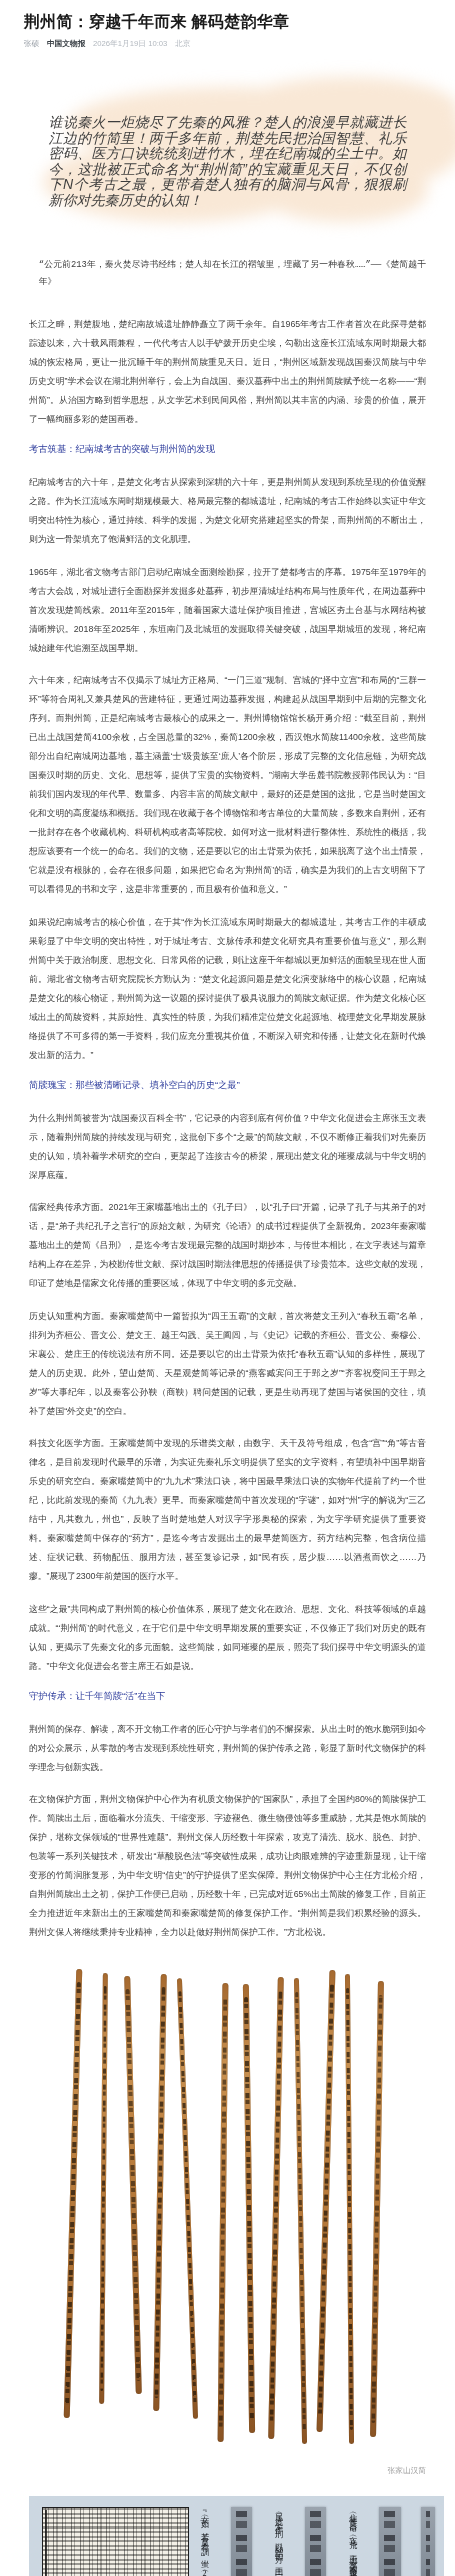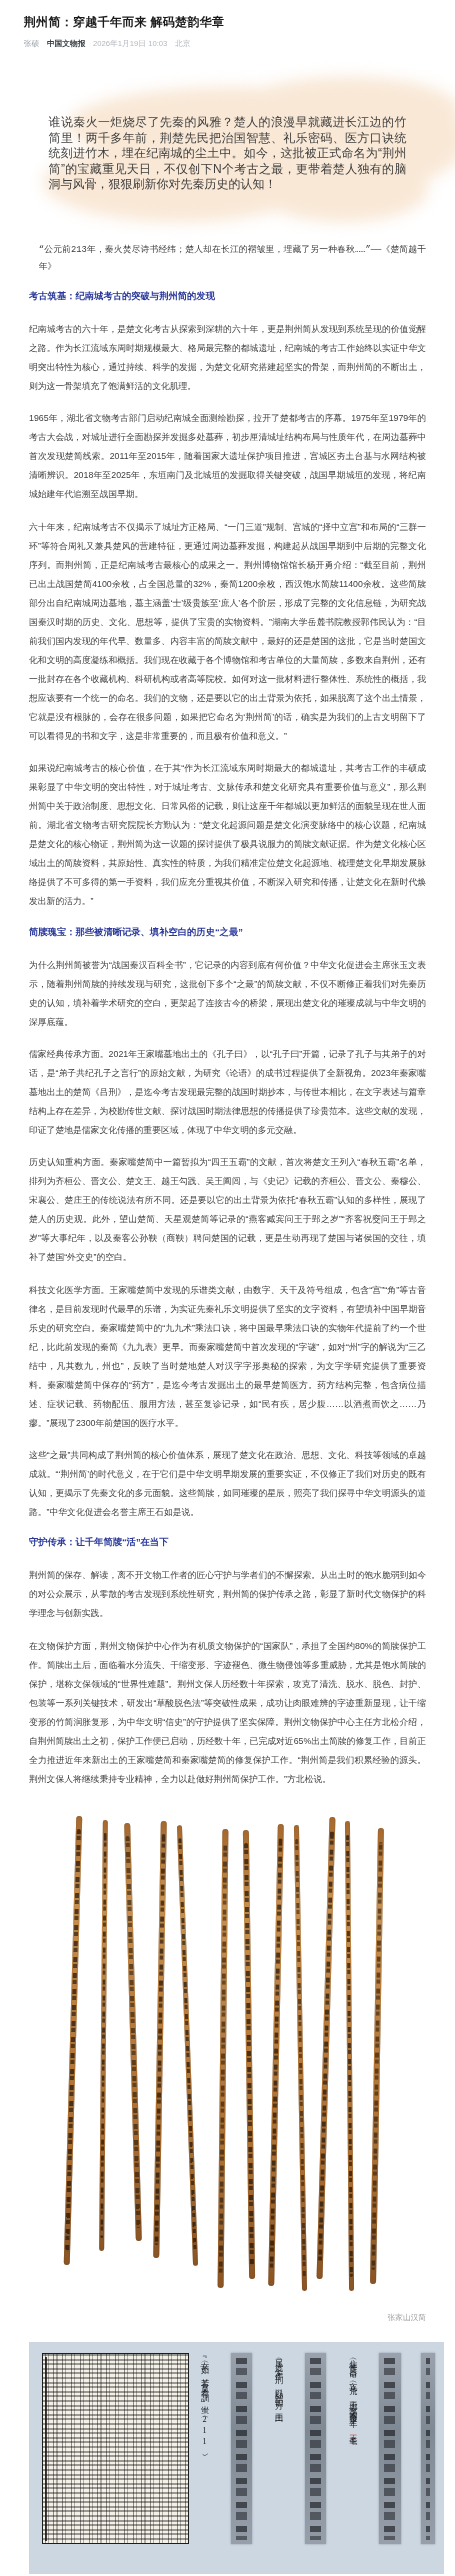--- a/index.html
+++ b/index.html
@@ -1,37 +1,37 @@
 <!DOCTYPE html>
 <html style="font-size:8.2px"><head>
 <meta charset="utf-8">
 <style>
   html,body{margin:0;padding:0;}
   body{background:#ffffff;font-family:"Liberation Sans",sans-serif;}
   .page{position:relative;width:455px;height:3298px;margin:0 auto;background:#fff;overflow:hidden;}
   .inner{position:relative;padding:13.4px 29px 0 29px;}
   
-  .title{font-size:12px;line-height:16.5px;font-weight:700;color:#1a1a1a;margin:1px 0 0 -5.2px;letter-spacing:0.3px;}
+  .title{font-size:16px;line-height:16.5px;font-weight:700;color:#1a1a1a;margin:1px 0 0 -5.2px;letter-spacing:0.3px;}
   .byline{margin:8.2px 0 0 -5.2px;font-size:7.7px;color:#b2b8bf;display:flex;gap:7.7px;align-items:center;}
   .byline .author{color:#9aa0a8;}
   .byline .source{color:#3a4046;font-weight:600;cursor:pointer;}
   
   .blob{position:absolute;top:81px;left:36px;right:-10.3px;height:157px;filter:blur(7.2px);pointer-events:none;}
   .blob i{position:absolute;background:#f9e8d6;border-radius:50%;}
   .blob i.b1{left:31px;top:6.2px;width:330px;height:77px;}
   .blob i.b2{left:201px;top:-4.1px;width:222px;height:64px;}
   .blob i.b3{right:0px;top:13.4px;width:118px;height:88px;}
   .blob i.b4{left:7.2px;top:61px;width:273px;height:80px;}
   .blob i.b5{left:222px;top:77px;width:170px;height:64px;}
   
   p.body{font-size:8.8px;line-height:19px;color:#3d3d3d;text-align:justify;margin:0 0 13.4px 0;position:relative;z-index:1;}
-  p.lead{font-size:12px;line-height:15.5px;margin:66px 19.6px 0 19.6px;color:#3d3d3d;text-align:justify;position:relative;z-index:1;}
+  p.lead{font-size:14px;line-height:15.5px;margin:66px 19.6px 0 19.6px;color:#3d3d3d;text-align:justify;position:relative;z-index:1;font-style:italic;}
   p.quote{font-size:8.8px;line-height:17px;color:#3d3d3d;text-align:justify;margin:49px 0 0 9.8px;position:relative;z-index:1;font-family:Liberation Mono, monospace;}
   p.intro{margin-top:24px;}
-  h2.sec{font-size:9.3px;line-height:15.5px;font-weight:700;color:#2b3a9b;margin:13.4px 0 15.5px 0;}
+  h2.sec{font-size:9.3px;line-height:15.5px;font-weight:400;color:#2b3a9b;margin:13.4px 0 15.5px 0;}
   
   .fig1{position:relative;width:326px;height:490px;margin:20.6px auto 0 auto;background:#fff;}
   .slip{position:absolute;border-radius:3.6px;background:linear-gradient(180deg,#a5692f,#c8904f 18%,#b97c3c 45%,#a96d31 75%,#8a5424);box-shadow:inset 0 0 1px rgba(60,35,10,.6);}
   .slip::after{content:"";position:absolute;inset:3% 16%;border-radius:2.1px;opacity:.85;
     background:repeating-linear-gradient(180deg,rgba(25,16,6,.80) 0 4.6px,rgba(25,16,6,.10) 4.6px 7.2px,rgba(25,16,6,.72) 7.2px 10.8px,rgba(25,16,6,0) 10.8px 16px);}
   .slip:nth-of-type(1){left:5.2px;top:6.2px;height:449px;width:5.7px;transform:rotate(1.6deg);}
   .slip:nth-of-type(2){left:36px;top:10.3px;height:431px;width:5.2px;transform:rotate(.5deg);}
   .slip:nth-of-type(3){left:65px;top:13.4px;height:418px;width:6.2px;transform:rotate(-1.6deg);}
   .slip:nth-of-type(4){left:92px;top:11.3px;height:437px;width:6.2px;transform:rotate(1deg);}
   .slip:nth-of-type(5){left:120px;top:15.5px;height:441px;width:5.2px;transform:rotate(-2.1deg);}
@@ -80,20 +80,21 @@
       <span class="author">张硕</span>
       <span class="source">中国文物报</span>
       <span class="date">2026年1月19日 10:03</span>
       <span class="loc">北京</span>
     </div>
 
     <p class="lead">谁说秦火一炬烧尽了先秦的风雅？楚人的浪漫早就藏进长江边的竹简里！两千多年前，荆楚先民把治国智慧、礼乐密码、医方口诀统统刻进竹木，埋在纪南城的尘土中。如今，这批被正式命名为“荆州简”的宝藏重见天日，不仅创下N个考古之最，更带着楚人独有的脑洞与风骨，狠狠刷新你对先秦历史的认知！</p>
 
     <p class="quote">“公元前213年，秦火焚尽诗书经纬；楚人却在长江的褶皱里，埋藏了另一种春秋……”——《楚简越千年》</p>
 
+    <p class="body intro">长江之畔，荆楚腹地，楚纪南故城遗址静静矗立了两千余年。自1965年考古工作者首次在此探寻楚都踪迹以来，六十载风雨兼程，一代代考古人以手铲拨开历史尘埃，勾勒出这座长江流域东周时期最大都城的恢宏格局，更让一批沉睡千年的荆州简牍重见天日。近日，“荆州区域新发现战国秦汉简牍与中华历史文明”学术会议在湖北荆州举行，会上为自战国、秦汉墓葬中出土的荆州简牍赋予统一名称——“荆州简”。从治国方略到哲学思想，从文学艺术到民间风俗，荆州简以其丰富的内涵、珍贵的价值，展开了一幅绚丽多彩的楚国画卷。</p>
 
     <h2 class="sec">考古筑基：纪南城考古的突破与荆州简的发现</h2>
     <p class="body">纪南城考古的六十年，是楚文化考古从探索到深耕的六十年，更是荆州简从发现到系统呈现的价值觉醒之路。作为长江流域东周时期规模最大、格局最完整的都城遗址，纪南城的考古工作始终以实证中华文明突出特性为核心，通过持续、科学的发掘，为楚文化研究搭建起坚实的骨架，而荆州简的不断出土，则为这一骨架填充了饱满鲜活的文化肌理。</p>
     <p class="body">1965年，湖北省文物考古部门启动纪南城全面测绘勘探，拉开了楚都考古的序幕。1975年至1979年的考古大会战，对城址进行全面勘探并发掘多处墓葬，初步厘清城址结构布局与性质年代，在周边墓葬中首次发现楚简线索。2011年至2015年，随着国家大遗址保护项目推进，宫城区夯土台基与水网结构被清晰辨识。2018年至2025年，东垣南门及北城垣的发掘取得关键突破，战国早期城垣的发现，将纪南城始建年代追溯至战国早期。</p>
     <p class="body">六十年来，纪南城考古不仅揭示了城址方正格局、“一门三道”规制、宫城的“择中立宫”和布局的“三群一环”等符合周礼又兼具楚风的营建特征，更通过周边墓葬发掘，构建起从战国早期到中后期的完整文化序列。而荆州简，正是纪南城考古最核心的成果之一。荆州博物馆馆长杨开勇介绍：“截至目前，荆州已出土战国楚简4100余枚，占全国总量的32%，秦简1200余枚，西汉饱水简牍11400余枚。这些简牍部分出自纪南城周边墓地，墓主涵盖‘士’级贵族至‘庶人’各个阶层，形成了完整的文化信息链，为研究战国秦汉时期的历史、文化、思想等，提供了宝贵的实物资料。”湖南大学岳麓书院教授郭伟民认为：“目前我们国内发现的年代早、数量多、内容丰富的简牍文献中，最好的还是楚国的这批，它是当时楚国文化和文明的高度凝练和概括。我们现在收藏于各个博物馆和考古单位的大量简牍，多数来自荆州，还有一批封存在各个收藏机构、科研机构或者高等院校。如何对这一批材料进行整体性、系统性的概括，我想应该要有一个统一的命名。我们的文物，还是要以它的出土背景为依托，如果脱离了这个出土情景，它就是没有根脉的，会存在很多问题，如果把它命名为‘荆州简’的话，确实是为我们的上古文明留下了可以看得见的书和文字，这是非常重要的，而且极有价值和意义。”</p>
     <p class="body">如果说纪南城考古的核心价值，在于其“作为长江流域东周时期最大的都城遗址，其考古工作的丰硕成果彰显了中华文明的突出特性，对于城址考古、文脉传承和楚文化研究具有重要价值与意义”，那么荆州简中关于政治制度、思想文化、日常风俗的记载，则让这座千年都城以更加鲜活的面貌呈现在世人面前。湖北省文物考古研究院院长方勤认为：“楚文化起源问题是楚文化演变脉络中的核心议题，纪南城是楚文化的核心物证，荆州简为这一议题的探讨提供了极具说服力的简牍文献证据。作为楚文化核心区域出土的简牍资料，其原始性、真实性的特质，为我们精准定位楚文化起源地、梳理楚文化早期发展脉络提供了不可多得的第一手资料，我们应充分重视其价值，不断深入研究和传播，让楚文化在新时代焕发出新的活力。”</p>
 
     <h2 class="sec">简牍瑰宝：那些被清晰记录、填补空白的历史“之最”</h2>
     <p class="body">为什么荆州简被誉为“战国秦汉百科全书”，它记录的内容到底有何价值？中华文化促进会主席张玉文表示，随着荆州简牍的持续发现与研究，这批创下多个“之最”的简牍文献，不仅不断修正着我们对先秦历史的认知，填补着学术研究的空白，更架起了连接古今的桥梁，展现出楚文化的璀璨成就与中华文明的深厚底蕴。</p>
     <p class="body">儒家经典传承方面。2021年王家嘴墓地出土的《孔子曰》，以“孔子曰”开篇，记录了孔子与其弟子的对话，是“弟子共纪孔子之言行”的原始文献，为研究《论语》的成书过程提供了全新视角。2023年秦家嘴墓地出土的楚简《吕刑》，是迄今考古发现最完整的战国时期抄本，与传世本相比，在文字表述与篇章结构上存在差异，为校勘传世文献、探讨战国时期法律思想的传播提供了珍贵范本。这些文献的发现，印证了楚地是儒家文化传播的重要区域，体现了中华文明的多元交融。</p>

